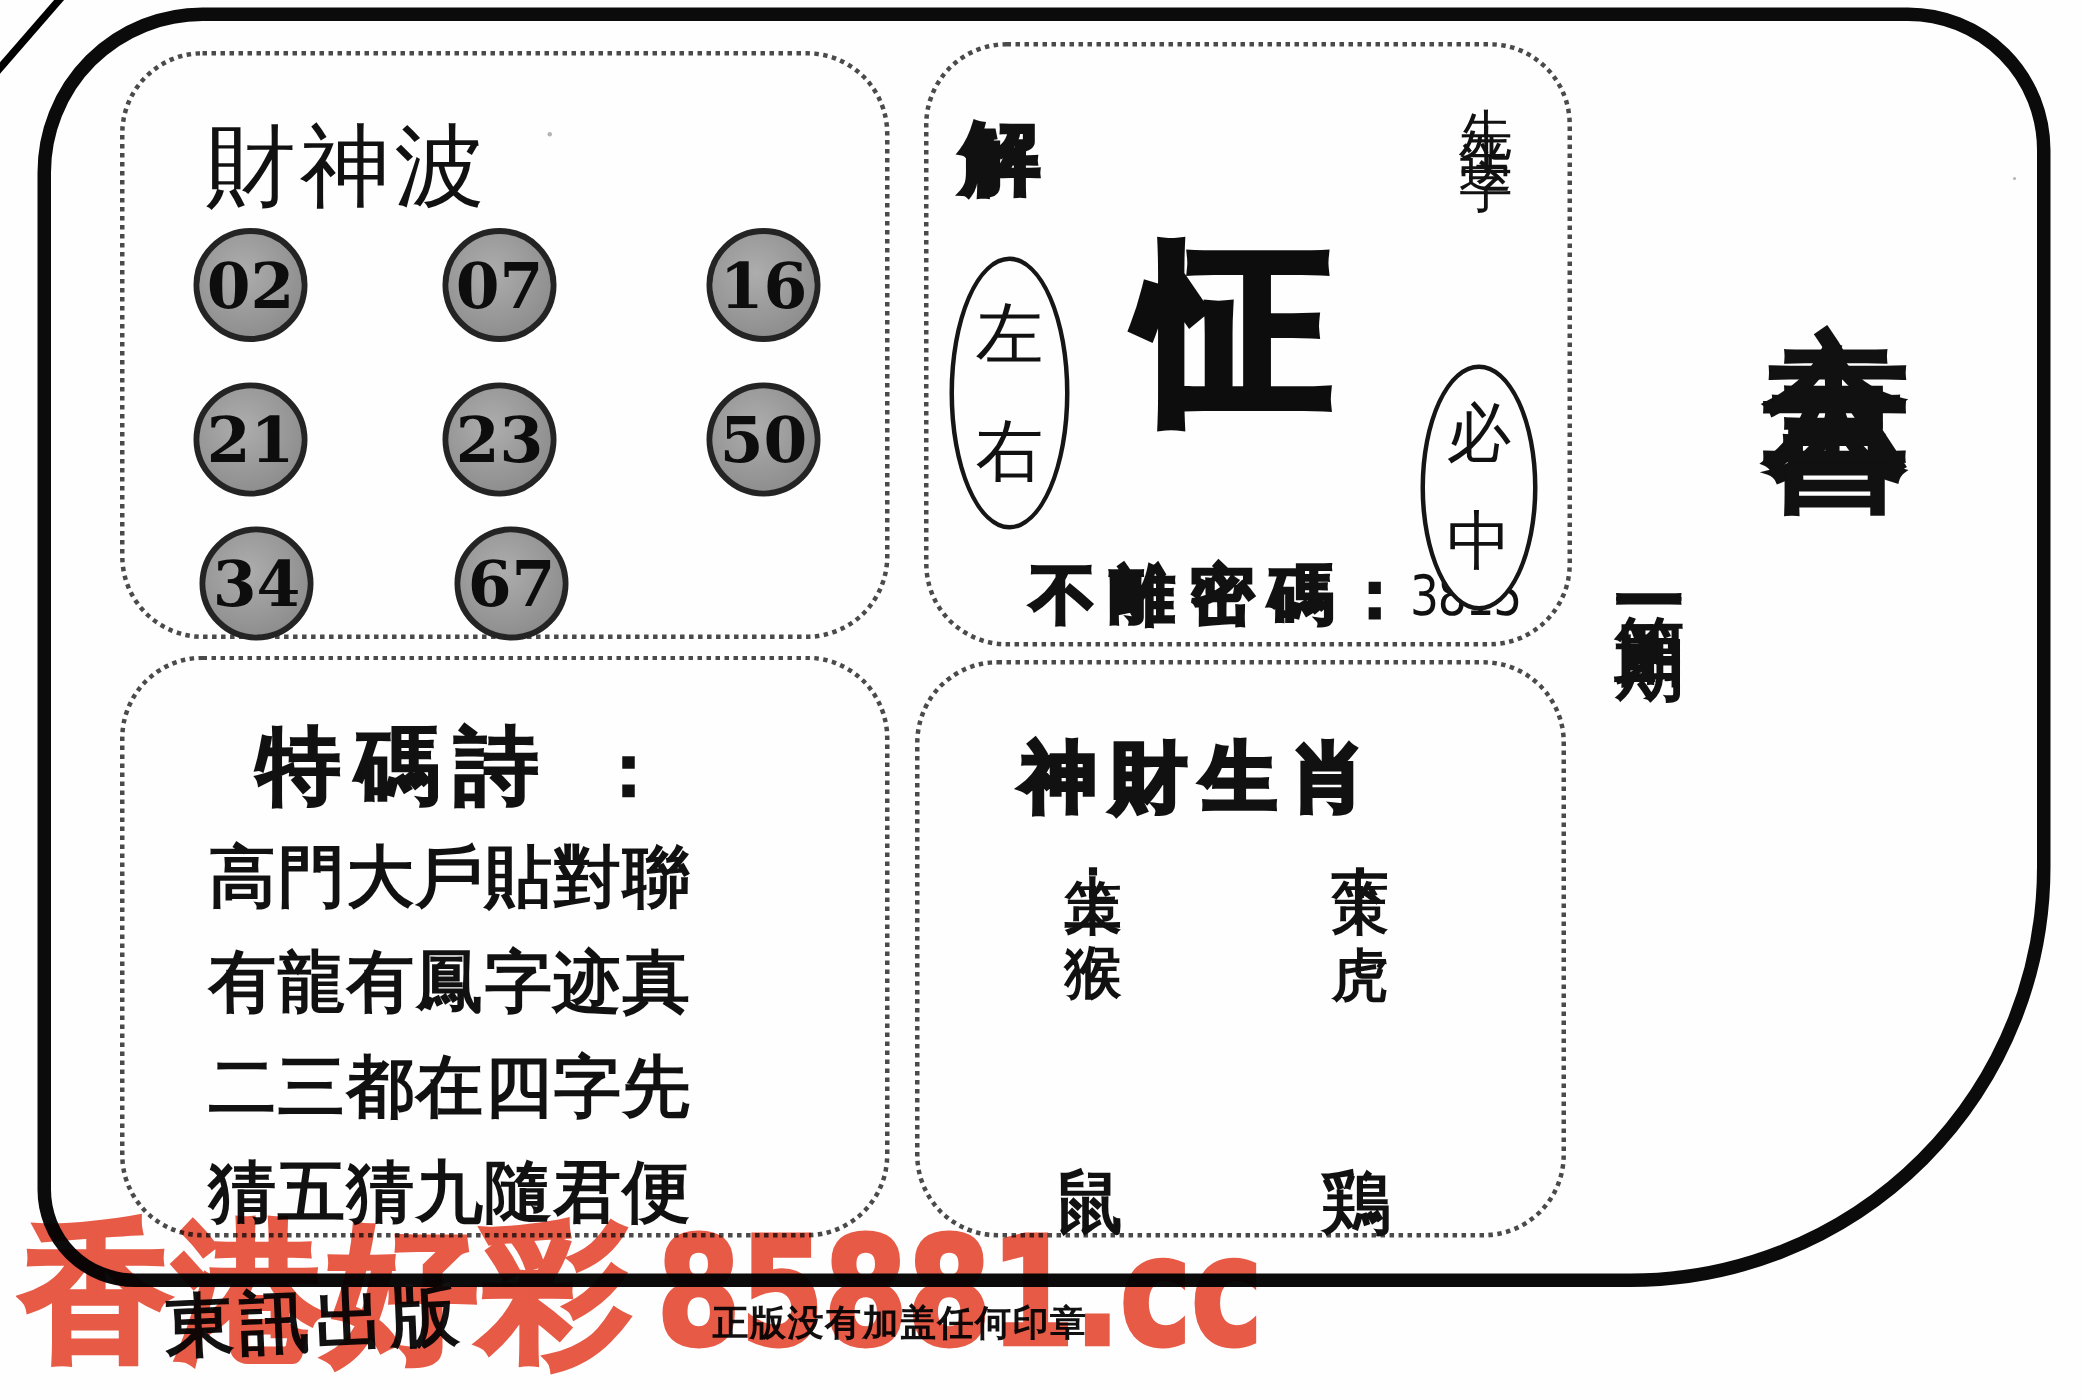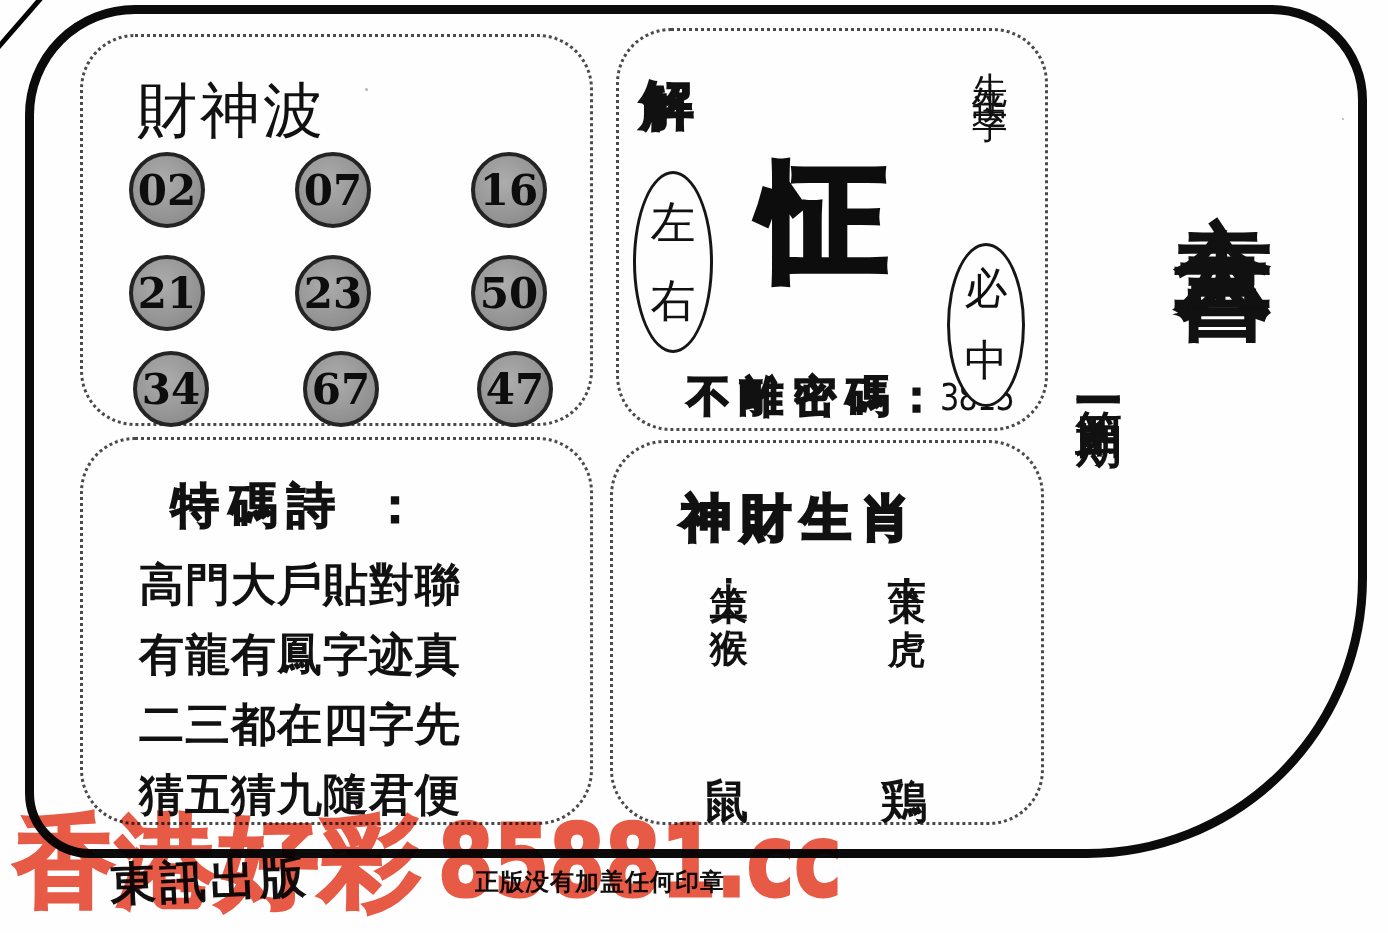--- a/index.html
+++ b/index.html
@@ -59,21 +59,21 @@
     border:3px solid #161616;border-radius:50%;background:#fefefe;
     display:flex;flex-direction:column;align-items:center;justify-content:space-evenly;
     font-family:"DejaVu Serif",serif;font-size:43px;font-weight:500;
   }
   
   .book-title{position:absolute;left:1168px;top:134px;font-family:"DejaVu Serif",serif;
               font-size:98px;font-weight:600;letter-spacing:11px;}
   .issue{position:absolute;left:1072px;top:372px;font-size:47px;font-weight:800;letter-spacing:3px;}
   
   .title-c{position:absolute;left:88px;top:34px;white-space:nowrap;}
-  .title-c .t{font-size:48px;letter-spacing:10px;-webkit-text-stroke:3px #111;}
+  .title-c .t{font-size:56px;letter-spacing:10px;-webkit-text-stroke:3px #111;}
   .title-c .c{font-size:48px;-webkit-text-stroke:3px #111;margin-left:26px;}
   .poem{position:absolute;left:56px;top:110px;font-size:45px;font-weight:600;
         letter-spacing:1px;line-height:70px;white-space:nowrap;}
   
   .title-d{position:absolute;left:68px;top:20px;font-size:50px;letter-spacing:10px;
            -webkit-text-stroke:3px #111;white-space:nowrap;margin-top:22px;}
   .zcol{position:absolute;top:110px;font-family:"DejaVu Serif",serif;
         font-size:38px;font-weight:600;letter-spacing:3px;}
   .zextra{position:absolute;top:328px;font-family:"DejaVu Serif",serif;
           font-size:46px;font-weight:600;}
@@ -106,21 +106,20 @@
   <section class="box box-a">
     <h2 class="title-a">財神波</h2>
     <div class="circle" style="left:46px;top:115px;">02</div>
     <div class="circle" style="left:212px;top:115px;">07</div>
     <div class="circle" style="left:388px;top:115px;">16</div>
     <div class="circle" style="left:46px;top:218px;">21</div>
     <div class="circle" style="left:212px;top:218px;">23</div>
     <div class="circle" style="left:388px;top:218px;">50</div>
     <div class="circle" style="left:50px;top:314px;">34</div>
     <div class="circle" style="left:220px;top:314px;">67</div>
-    <div class="circle" style="left:394px;top:314px;">47</div>
   </section>
 
   <section class="box box-b">
     <div class="jie brush">解</div>
     <div class="ellipse-lr">
       <span>左</span>
       <span>右</span>
     </div>
     <div class="bigchar brush">怔</div>
     <div class="codeline">

